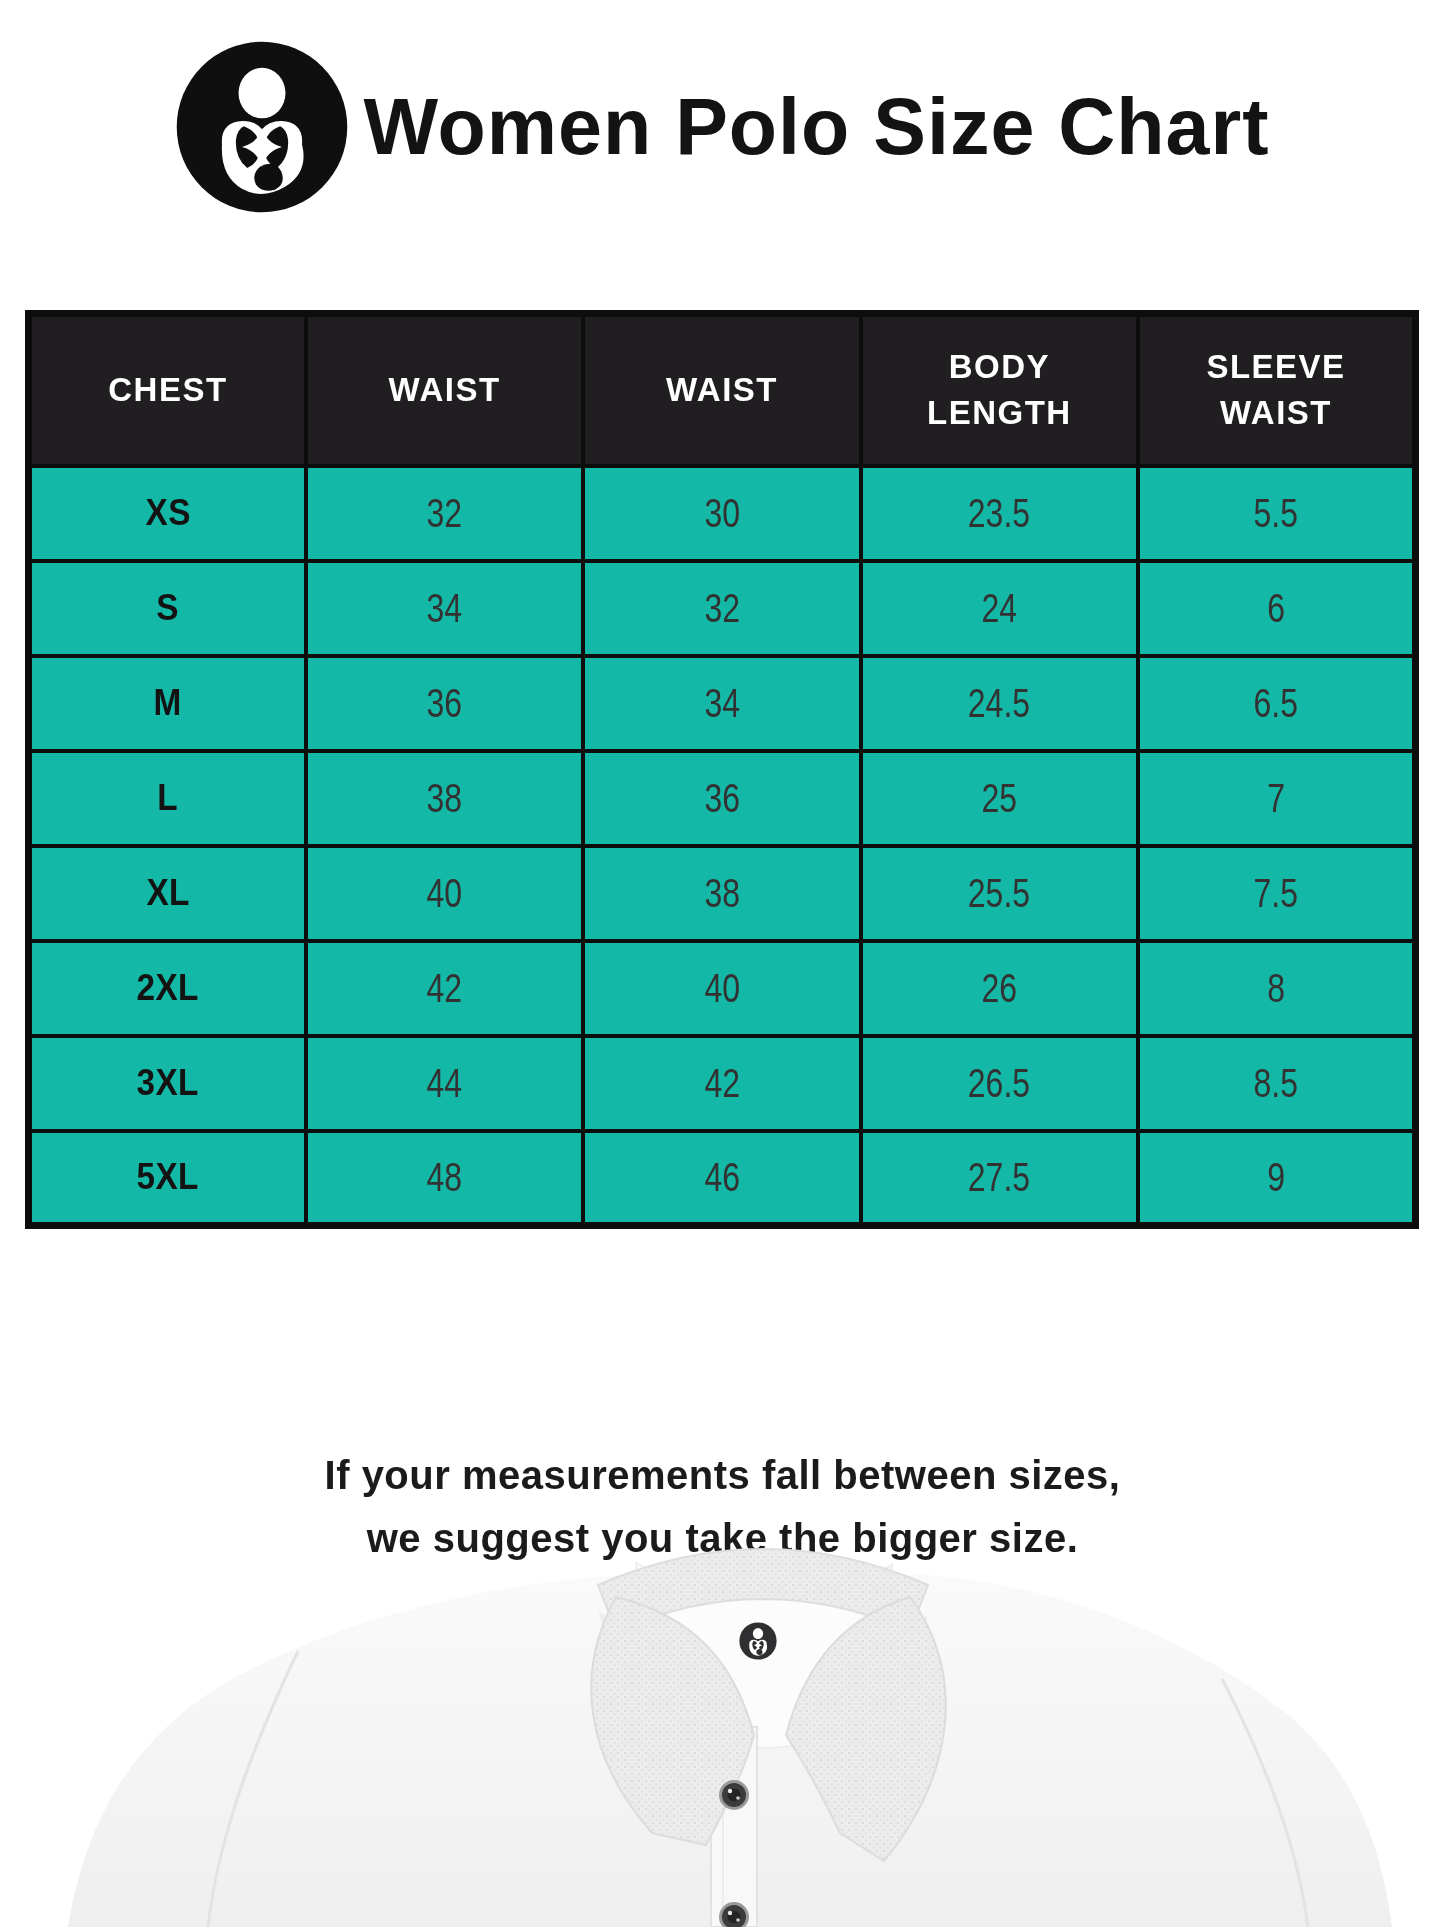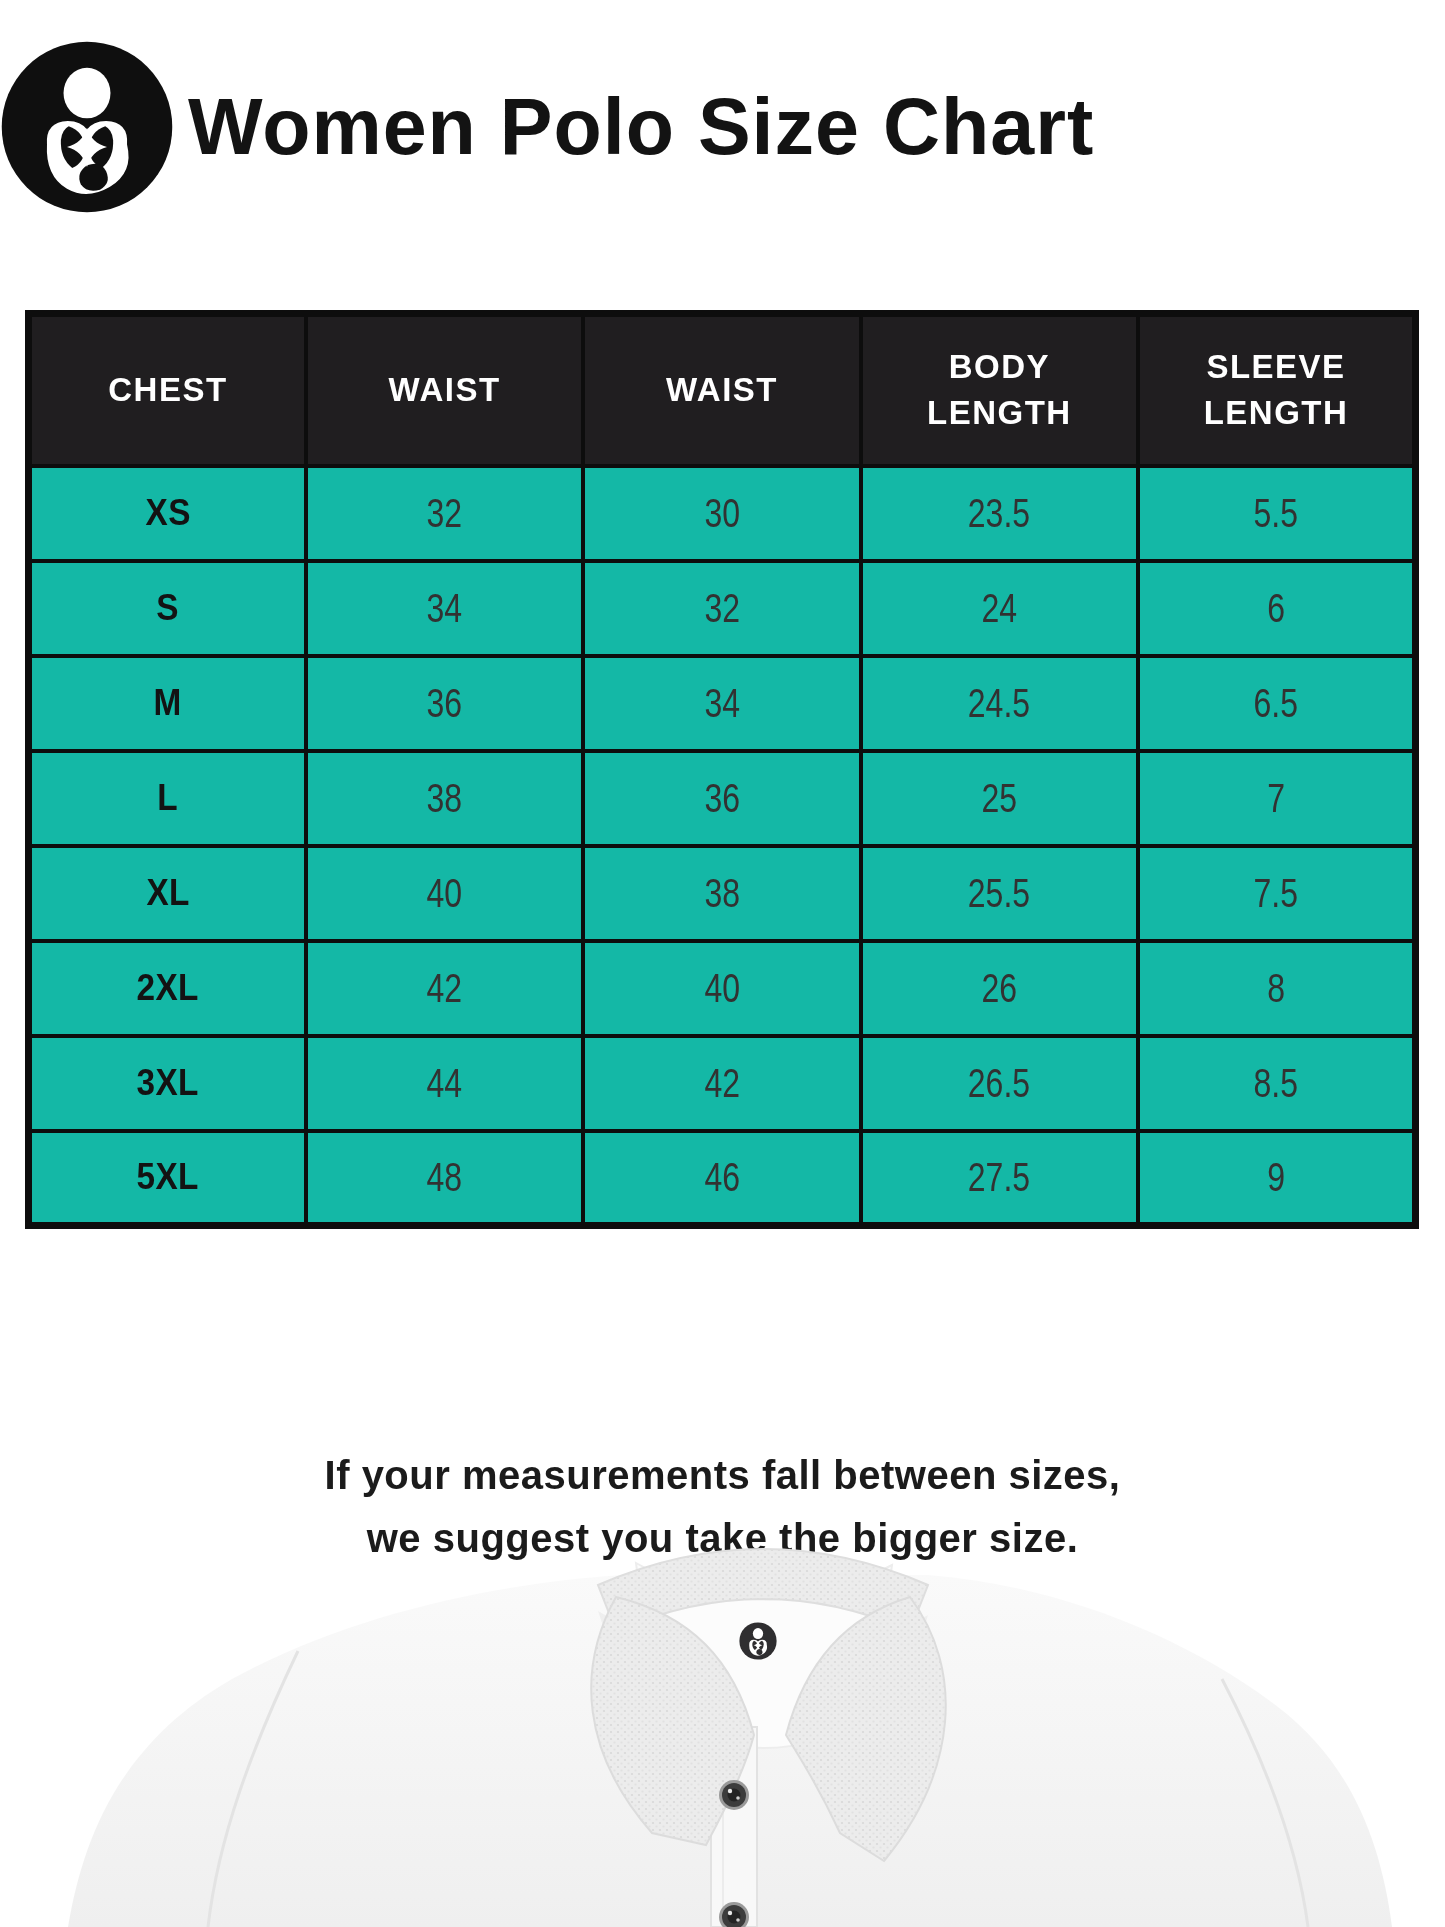--- a/index.html
+++ b/index.html
@@ -4,21 +4,21 @@
 <style>
   * { margin:0; padding:0; box-sizing:border-box; }
   html,body { background:#ffffff; }
   .page {
     position:relative; width:1445px; height:1927px;
     background:#ffffff; overflow:hidden;
     font-family:"Liberation Sans","DejaVu Sans",sans-serif;
   }
   
   .brand { position:absolute; top:40px; left:0; width:100%;
-           display:flex; align-items:center; justify-content:flex-start; gap:14px; }
+           display:flex; align-items:center; justify-content:center; gap:14px; }
   .logo { width:174px; height:174px; flex:0 0 auto; color:#0f0f0f; }
   .title { font-size:79px; font-weight:700; letter-spacing:1px; color:#131313; white-space:nowrap; }
 
   
   table.chart {
     position:absolute; top:310px; left:25px; width:1394px;
     border-collapse:collapse; table-layout:fixed; text-align:center;
     border:7px solid #0d0d0d;
   }
   .chart th {
@@ -61,21 +61,21 @@
     <h1 class="title">Women Polo Size Chart</h1>
   </header>
 
   <table class="chart">
     <thead>
       <tr>
         <th>CHEST</th>
         <th>WAIST</th>
         <th>WAIST</th>
         <th>BODY LENGTH</th>
-        <th>SLEEVE LENGTH</th>
+        <th>SLEEVE WAIST</th>
       </tr>
     </thead>
     <tbody>
       <tr>
         <td class="c-size"><span class="cond">XS</span></td>
         <td class="c-val"><span class="cond">32</span></td>
         <td class="c-val"><span class="cond">30</span></td>
         <td class="c-val"><span class="cond">23.5</span></td>
         <td class="c-val"><span class="cond">5.5</span></td>
       </tr>

